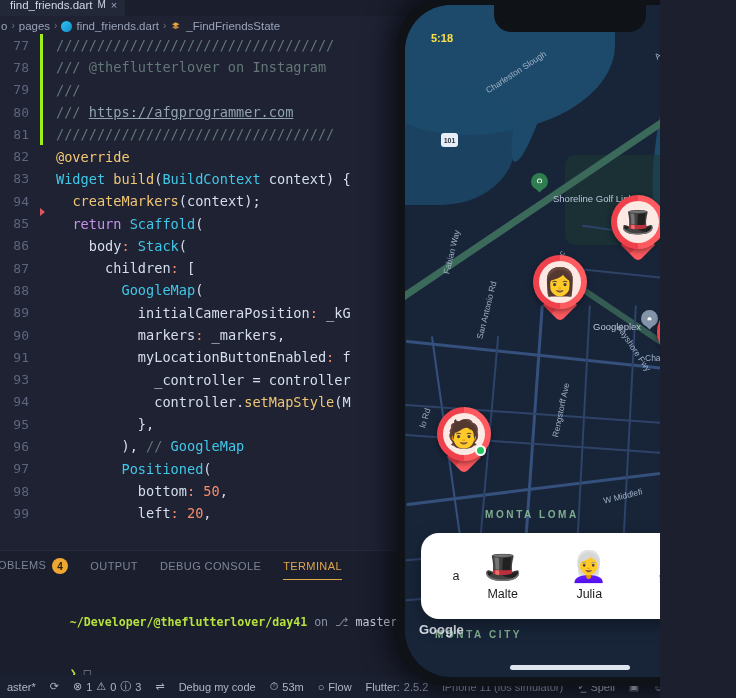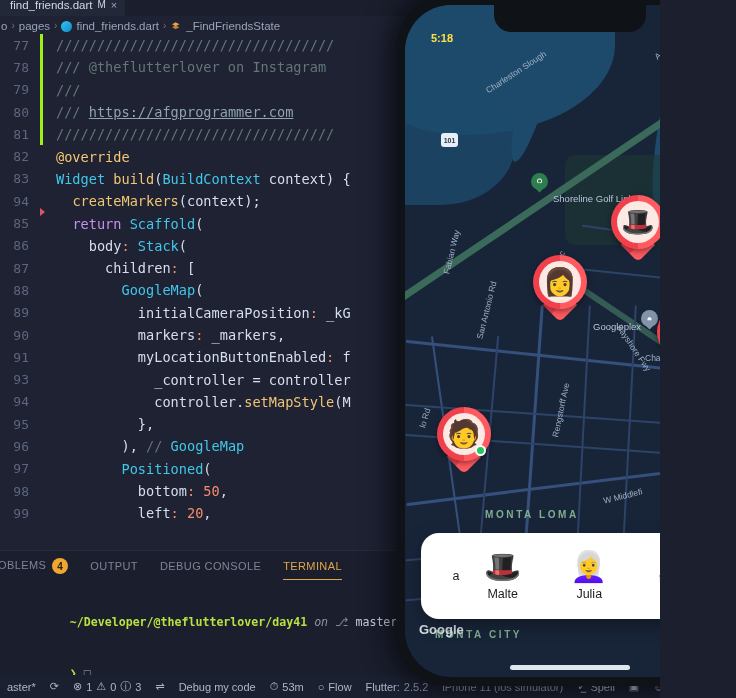--- a/index.html
+++ b/index.html
@@ -105,21 +105,21 @@
     width: 16px; height: 16px; border-radius: 50%;
     background: #f0a732; color: #2a2010; font-size: 10px; font-weight: bold;
     margin-left: 6px; vertical-align: middle;
   }
   .term-body {
     padding: 16px 0 0 0;
     font-family: "DejaVu Sans Mono", monospace; font-size: 11.6px;
   }
   .term-line { white-space: pre; line-height: 17px; }
   .t-path { color: #b8e23f; font-weight: bold; }
-  .t-on   { color: #8b93a8; font-style: italic; }
+  .t-on   { color: #8b93a8; }
   .t-branch { color: #c5cddb; }
   .t-time { color: #e0457b; font-weight: bold; }
   .t-box { color: #7d8599; }
 
   
   .statusbar {
     position: absolute; left: 0; bottom: 0; width: 736px; height: 23px;
     background: #1b2031;
     display: flex; align-items: center;
     font-size: 11px; color: #aeb6c8; gap: 0;

